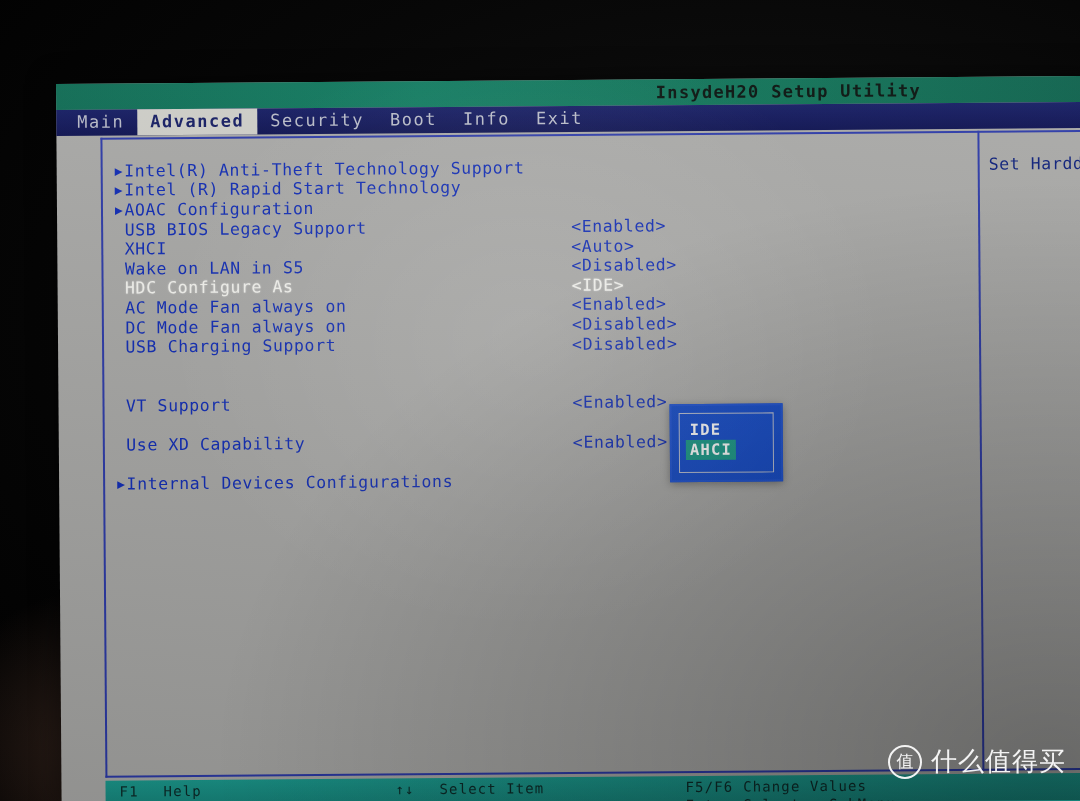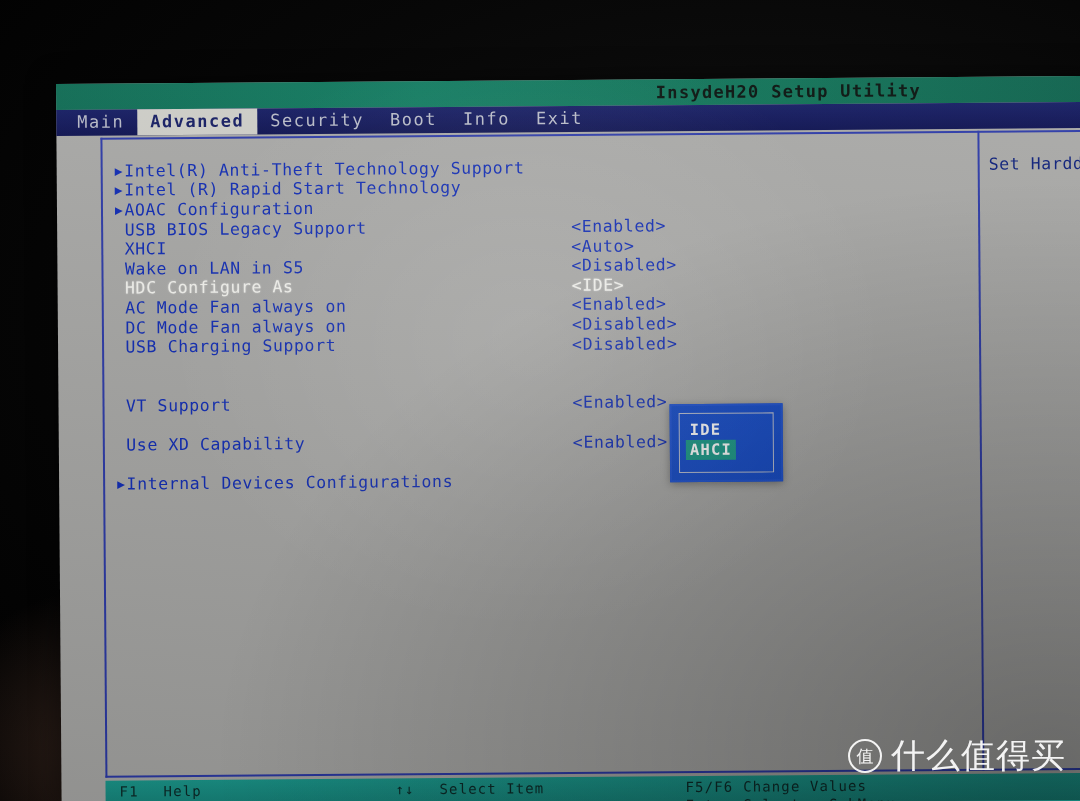--- a/index.html
+++ b/index.html
@@ -283,21 +283,21 @@
     color: #ffffff;
     display: flex;
     align-items: center;
     justify-content: center;
     font-size: 17px;
     font-family: "DejaVu Sans", "Liberation Sans", sans-serif;
     line-height: 1;
   }
   .wm-text {
     color: #ffffff;
-    font-size: 34px;
+    font-size: 26px;
     letter-spacing: 1px;
     font-family: "DejaVu Sans", "Liberation Sans", sans-serif;
     white-space: nowrap;
   }
 </style>
 </head>
 <body>
 
 <div id="photo">
 

